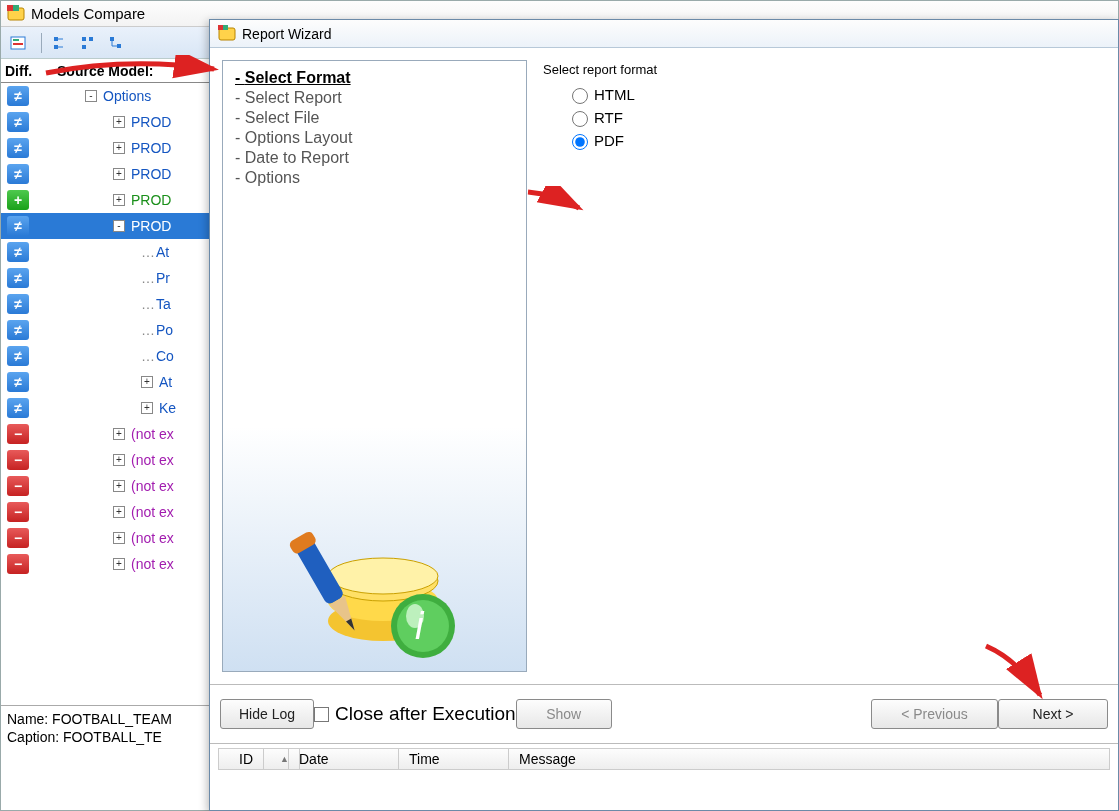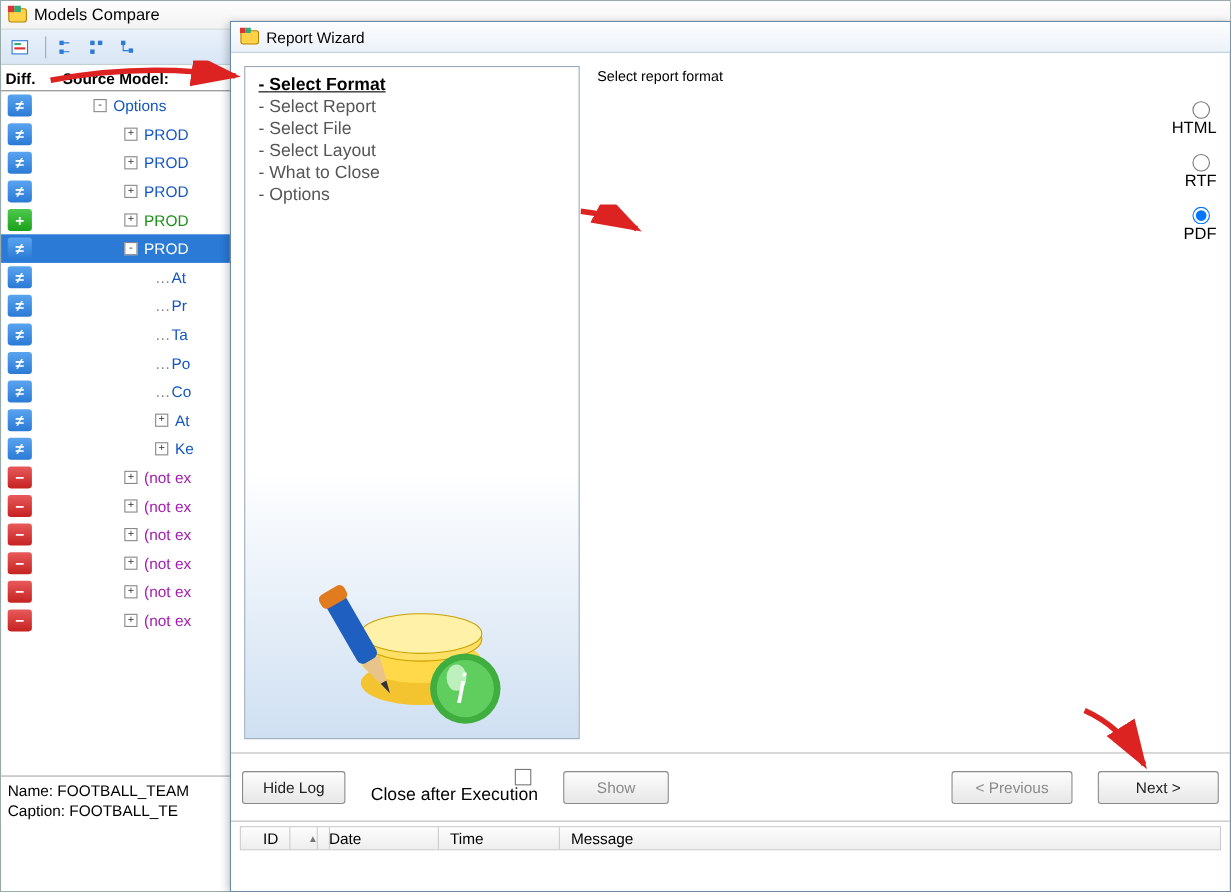--- a/index.html
+++ b/index.html
@@ -33,26 +33,26 @@
   .rw-title { height:28px; display:flex; align-items:center; padding:0 8px; background:linear-gradient(#fdfdfd,#ecf2f9); border-bottom:1px solid #b7c8d8; font-size:14px;}
   .rw-title .t-icon{width:18px;height:18px;margin-right:6px;}
   .rw-body { display:flex; height:636px; padding:12px; gap:14px;}
   .rw-nav { width:305px; border:1px solid #9ab; background:linear-gradient(#ffffff 60%, #cfe0f2); position:relative;}
   .rw-nav ul{list-style:none; margin:8px 0 0 12px; padding:0;}
   .rw-nav li{font-size:16px; color:#555; margin:2px 0;}
   .rw-nav li.sel{color:#000; font-weight:bold; text-decoration:underline;}
   .rw-nav li::before{content:"- ";}
   .rw-right { flex:1; }
   .rw-right .grp-title{font-size:13px; margin:2px 0 8px 2px;}
-  .rw-right label{display:flex; align-items:flex-end; margin:12px 0 4px 26px; font-size:15px;flex-direction:column;}
+  .rw-right label{display:flex; align-items:center; margin:0 0 4px 26px; font-size:15px;}
   .rw-right input[type=radio]{ width:16px;height:16px; margin-right:6px;}
-  .rw-bottom { border-top:1px solid #bbb; padding:14px 10px; display:flex; align-items:center; gap:23px;}
+  .rw-bottom { border-top:1px solid #bbb; padding:14px 10px; display:flex; align-items:center; gap:0;}
   .btn { height:30px; padding:0 18px; border:1px solid #8a8a8a; background:linear-gradient(#fdfdfd,#e7e7e7); border-radius:3px; font-size:14px; color:#222; display:inline-flex; align-items:center; justify-content:center; cursor:pointer;}
   .btn.disabled{color:#8a8a8a; cursor:default;}
-  .chk { display:flex; align-items:flex-end; font-size:16px;flex-direction:column; }
+  .chk { display:flex; align-items:center; font-size:19px; }
   .chk .cb { width:15px;height:15px;border:1px solid #777; margin-right:6px; background:#fff;}
   .rw-log { border-top:1px solid #bbb; height:54px; padding:4px 8px;}
   .log-head { display:flex; align-items:center; height:22px; border:1px solid #ccc; background:linear-gradient(#fdfdfd,#eee); font-size:14px;}
   .log-head span{padding:0 10px; border-right:1px solid #ccc; height:100%; display:flex; align-items:center;text-align:center;}
   .log-head .col-id{width:70px;}
   .log-head .col-date{width:110px;}
   .log-head .col-time{width:110px;}
   .log-head .col-msg{flex:1; border-right:none;}
   .sort-tri{ margin-left:6px; font-size:9px; color:#777;}
   
@@ -279,22 +279,22 @@
         </svg>
     </span>
     <span>Report Wizard</span>
   </div>
   <div class="rw-body">
     <div class="rw-nav">
       <ul id="rw-nav-list">
           <li class="sel">Select Format</li>
           <li>Select Report</li>
           <li>Select File</li>
-          <li>Select Layout</li>
-          <li>What to Close</li>
+          <li>Options Layout</li>
+          <li>Date to Report</li>
           <li>Options</li>
         </ul>
       <div class="wiz-art">
         <svg viewBox="0 0 210 140">
           <ellipse cx="130" cy="100" rx="55" ry="20" fill="#f4c430"></ellipse>
           <ellipse cx="130" cy="80" rx="55" ry="20" fill="#ffd94a"></ellipse>
           <ellipse cx="130" cy="60" rx="55" ry="20" fill="#ffe066" stroke="#caa000"></ellipse>
           <ellipse cx="130" cy="55" rx="55" ry="18" fill="#fff2a8" stroke="#caa000"></ellipse>
           <g transform="rotate(-30 80 70)">
             <rect x="68" y="10" width="20" height="70" rx="6" fill="#1f5fbf"></rect>
@@ -328,21 +328,21 @@
     </div>
   </div>
   <div class="rw-bottom">
     <div class="btn">Hide Log</div>
     <div class="chk">
       <span class="cb"></span>
       <span>Close after Execution</span>
     </div>
     <div class="btn disabled" style="width:96px">Show</div>
     <div style="flex:1"></div>
-    <div class="btn disabled" style="width:110px">&lt; Previous</div>
+    <div class="btn disabled" style="width:127px">&lt; Previous</div>
     <div class="btn" style="width:110px">Next &gt;</div>
   </div>
   <div class="rw-log">
     <div class="log-head">
       <span class="col-id">
           <span>ID</span>
           <span class="sort-tri">▲</span>
         </span>
       <span class="col-date">Date</span>
       <span class="col-time">Time</span>

